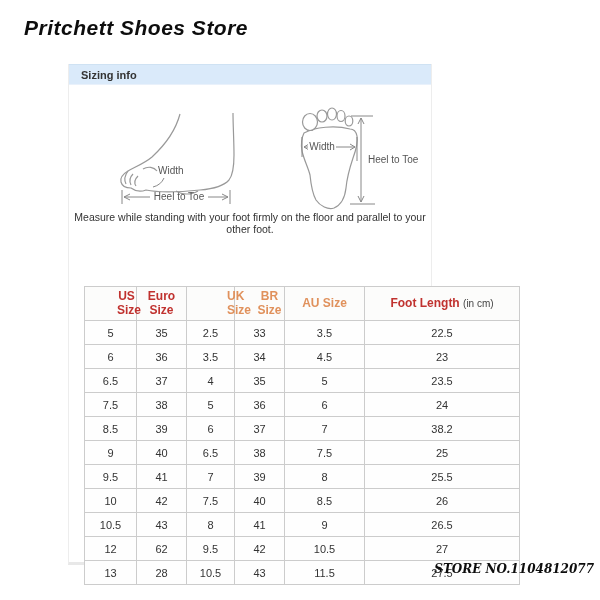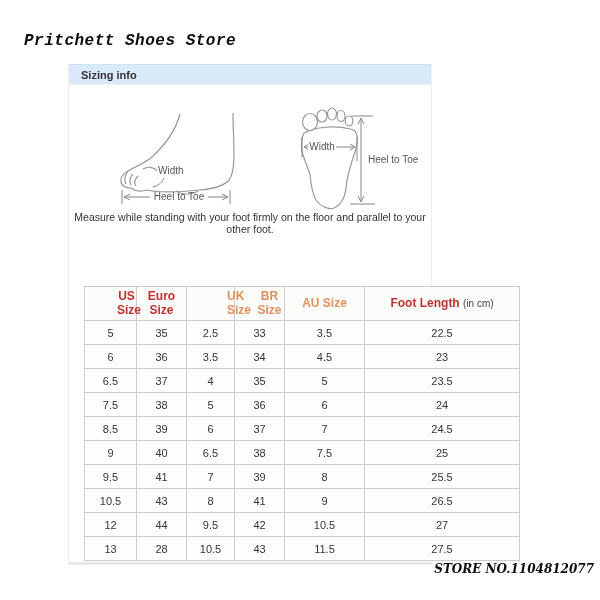--- a/index.html
+++ b/index.html
@@ -1,23 +1,23 @@
 <!DOCTYPE html>
 <html><head>
 <meta charset="utf-8">
 <style>
   * { margin:0; padding:0; box-sizing:border-box; }
   html,body { width:600px; height:600px; background:#ffffff; font-family:"Liberation Sans", sans-serif; }
   .page { position:relative; width:600px; height:600px; background:#ffffff; overflow:hidden; }
 
   .store-title {
     position:absolute; left:24px; top:16px;
-    font-family:Liberation Mono, monospace;
+    font-family:Liberation Sans, sans-serif;
     font-weight:bold; font-style:italic;
-    font-size:16px; color:#0d0d0d; letter-spacing:0.5px;margin-top:16px;
+    font-size:21px; color:#0d0d0d; letter-spacing:0.5px;
   }
 
   .panel {
     position:absolute; left:68px; top:64px; width:364px; height:501px;
     background:#ffffff;
     border-left:1px solid #ededed; border-right:1px solid #ededed;
     border-bottom:3px solid #e8e8e8;
   }
   .panel-header {
     height:21px; background:#daeafa;
@@ -169,49 +169,57 @@
               <td>36</td>
               <td>6</td>
               <td>24</td>
             </tr>
             <tr>
               <td>8.5</td>
               <td>39</td>
               <td>6</td>
               <td>37</td>
               <td>7</td>
-              <td>24.5</td>
+              <td>38.2</td>
             </tr>
             <tr>
               <td>9</td>
               <td>40</td>
               <td>6.5</td>
               <td>38</td>
               <td>7.5</td>
               <td>25</td>
             </tr>
             <tr>
               <td>9.5</td>
               <td>41</td>
               <td>7</td>
               <td>39</td>
               <td>8</td>
               <td>25.5</td>
             </tr>
             <tr>
+              <td>10</td>
+              <td>42</td>
+              <td>7.5</td>
+              <td>40</td>
+              <td>8.5</td>
+              <td>26</td>
+            </tr>
+            <tr>
               <td>10.5</td>
               <td>43</td>
               <td>8</td>
               <td>41</td>
               <td>9</td>
               <td>26.5</td>
             </tr>
             <tr>
               <td>12</td>
-              <td>44</td>
+              <td>62</td>
               <td>9.5</td>
               <td>42</td>
               <td>10.5</td>
               <td>27</td>
             </tr>
             <tr>
               <td>13</td>
               <td>28</td>
               <td>10.5</td>
               <td>43</td>

